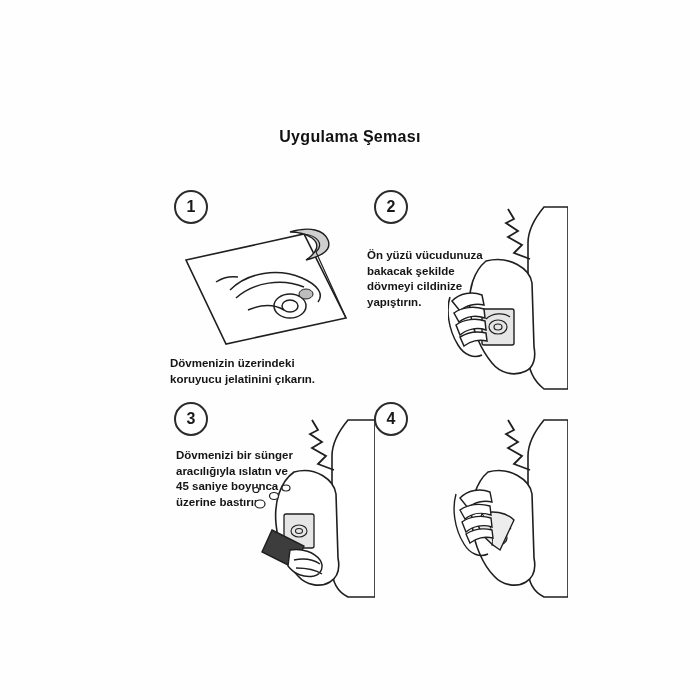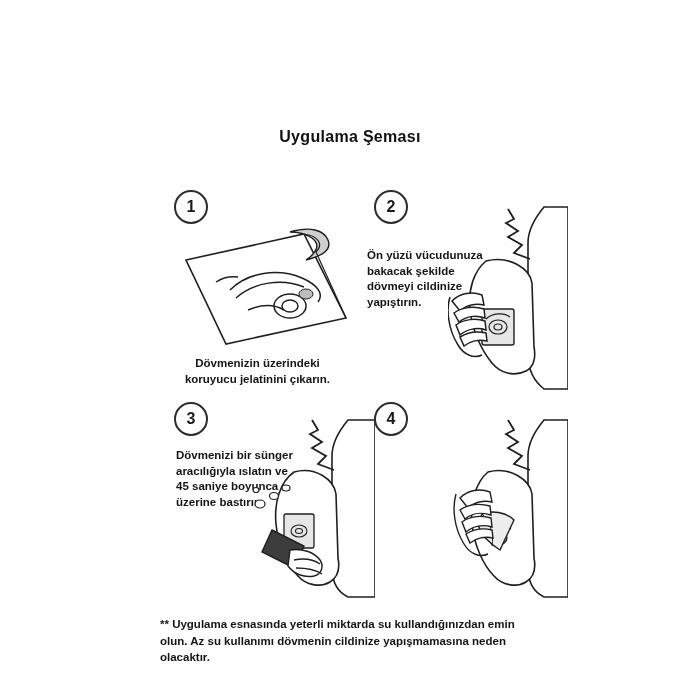--- a/index.html
+++ b/index.html
@@ -105,21 +105,21 @@
         <ellipse cx="112" cy="84" rx="8" ry="6"></ellipse>
         <path d="M70 88 C84 82 96 82 106 88"></path>
         <path d="M38 60 C44 56 52 54 60 55"></path>
       </g>
       <g fill="#bdbdbd" stroke="#1f1f1f" stroke-width="1">
         <ellipse cx="128" cy="72" rx="7" ry="5"></ellipse>
       </g>
     </svg>
   </div>
 
-  <div class="caption" style="left:170px; top:356px; width:175px;text-align:center;">Dövmenizin üzerindeki
+  <div class="caption" style="left:170px; top:356px; width:175px;">Dövmenizin üzerindeki
 koruyucu jelatinini çıkarın.</div>
 
   <div class="badge" style="left:374px; top:190px;">
     <span>2</span>
   </div>
 
   <div class="caption" style="left:367px; top:228px; width:160px;margin-top:20px;">Ön yüzü vücudunuza
 bakacak şekilde
 dövmeyi cildinize
 yapıştırın.</div>
@@ -220,17 +220,14 @@
       <g fill="#ffffff" stroke="#1f1f1f" stroke-width="1.4">
         <path d="M12 80 C20 72 32 70 42 74 L44 84 C36 82 26 84 20 90 Z"></path>
         <path d="M12 92 C20 86 32 85 42 88 L43 97 C34 94 24 95 17 101 Z"></path>
         <path d="M14 104 C22 98 34 97 43 100 L44 109 C35 106 25 108 18 114 Z"></path>
         <path d="M18 116 C26 111 36 110 44 112 L45 120 C37 118 28 120 22 125 Z"></path>
         <path d="M8 76 C4 90 6 110 16 126 C22 136 32 140 40 136" fill="none"></path>
       </g>
     </svg>
   </div>
 
-  <div class="footnote">** Uygulama esnasında yeterli miktarda su kullandığınızdan emin
-olun. Az su kullanımı dövmenin cildinize yapışmamasına neden
-olacaktır.</div>
 
 </div>
 
 </body></html>

